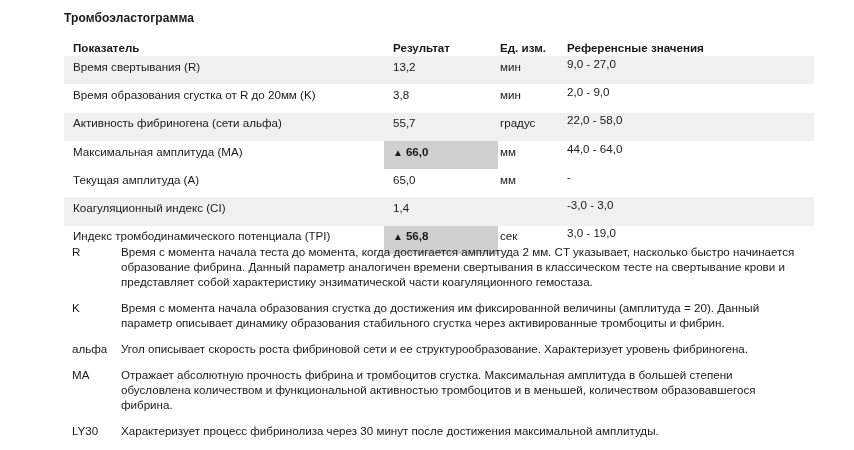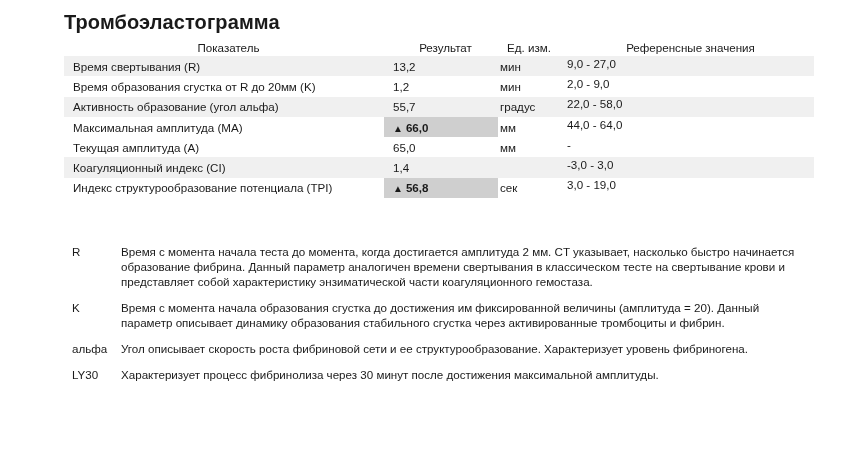--- a/index.html
+++ b/index.html
@@ -3,33 +3,33 @@
 <meta charset="utf-8">
 <style>
   html, body { margin: 0; padding: 0; background: #ffffff; }
   body {
     width: 854px; height: 450px; overflow: hidden;
     font-family: "Liberation Sans", "DejaVu Sans", sans-serif;
     color: #1a1a1a; position: relative;
   }
   .title {
     position: absolute; left: 64px; top: 11px;
-    font-size: 20px; font-weight: bold; letter-spacing: 0.1px;
+    font-size: 12px; font-weight: bold; letter-spacing: 0.1px;
   }
   table.results {
     position: absolute; left: 64px; top: 38px;
     width: 750px; border-collapse: collapse;
     font-size: 11.6px;
   }
   table.results th {
-    text-align: center; font-weight: normal; height: 18px;
+    text-align: left; font-weight: bold; height: 18px;
     padding: 0 0 0 9px; vertical-align: middle;
   }
   table.results td {
-    height: 20.3px; padding: 0 0 0 9px; vertical-align: middle; white-space: nowrap;
+    height: 20.3px; padding: 0 0 8px 9px; vertical-align: middle; white-space: nowrap;
   }
   table.results tr.striped td { background: #f0f0f0; }
   .col-name { width: 311px; }
   .col-result { width: 105px; }
   .col-unit { width: 58px; padding-left: 2px !important; }
   .col-ref { }
   td.hl { background: #cfcfcf !important; font-weight: bold; }
   td.ref span { position: relative; top: -3px; text-align: center; }
   .arrow { font-size: 10px; margin-right: 3px; }
   .defs {
@@ -56,26 +56,26 @@
   </thead>
   <tbody id="rows">
       <tr class="striped">
         <td class="col-name">Время свертывания (R)</td>
         <td class="col-result"><span>13,2</span></td>
         <td class="col-unit">мин</td>
         <td class="col-ref ref"><span>9,0 - 27,0</span></td>
       </tr>
       <tr>
         <td class="col-name">Время образования сгустка от R до 20мм (K)</td>
-        <td class="col-result"><span>1,2</span></td>
+        <td class="col-result"><span>3,8</span></td>
         <td class="col-unit">мин</td>
         <td class="col-ref ref"><span>2,0 - 9,0</span></td>
       </tr>
       <tr class="striped">
-        <td class="col-name">Активность образование (угол альфа)</td>
+        <td class="col-name">Активность фибриногена (сети альфа)</td>
         <td class="col-result"><span>55,7</span></td>
         <td class="col-unit">градус</td>
         <td class="col-ref ref"><span>22,0 - 58,0</span></td>
       </tr>
       <tr>
         <td class="col-name">Максимальная амплитуда (MA)</td>
         <td class="col-result hl"><span class="arrow">▲</span><span>66,0</span></td>
         <td class="col-unit">мм</td>
         <td class="col-ref ref"><span>44,0 - 64,0</span></td>
       </tr>
@@ -85,21 +85,21 @@
         <td class="col-unit">мм</td>
         <td class="col-ref ref"><span>-</span></td>
       </tr>
       <tr class="striped">
         <td class="col-name">Коагуляционный индекс (CI)</td>
         <td class="col-result"><span>1,4</span></td>
         <td class="col-unit"></td>
         <td class="col-ref ref"><span>-3,0 - 3,0</span></td>
       </tr>
       <tr>
-        <td class="col-name">Индекс структурообразование потенциала (TPI)</td>
+        <td class="col-name">Индекс тромбодинамического потенциала (TPI)</td>
         <td class="col-result hl"><span class="arrow">▲</span><span>56,8</span></td>
         <td class="col-unit">сек</td>
         <td class="col-ref ref"><span>3,0 - 19,0</span></td>
       </tr>
     </tbody>
 </table>
 
 <div class="defs" id="defs">
     <div class="def">
       <div class="term">R</div>
@@ -107,16 +107,20 @@
     </div>
     <div class="def">
       <div class="term">K</div>
       <div class="text">Время с момента начала образования сгустка до достижения им фиксированной величины (амплитуда = 20). Данный параметр описывает динамику образования стабильного сгустка через активированные тромбоциты и фибрин.</div>
     </div>
     <div class="def" style="">
       <div class="term">альфа</div>
       <div class="text">Угол описывает скорость роста фибриновой сети и ее структурообразование. Характеризует уровень фибриногена.</div>
     </div>
     <div class="def">
+      <div class="term">MA</div>
+      <div class="text">Отражает абсолютную прочность фибрина и тромбоцитов сгустка. Максимальная амплитуда в большей степени обусловлена количеством и функциональной активностью тромбоцитов и в меньшей, количеством образовавшегося фибрина.</div>
+    </div>
+    <div class="def">
       <div class="term">LY30</div>
       <div class="text">Характеризует процесс фибринолиза через 30 минут после достижения максимальной амплитуды.</div>
     </div>
   </div>
 
 </body></html>

